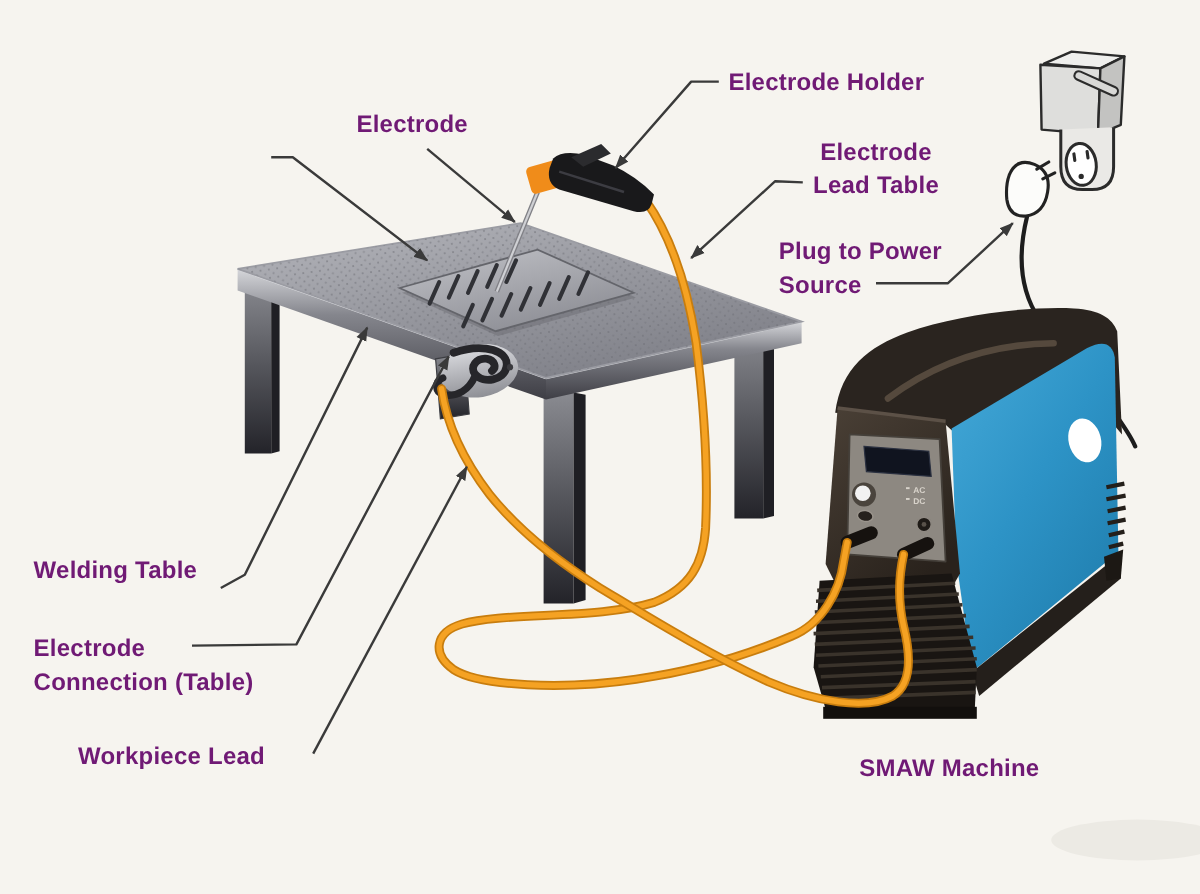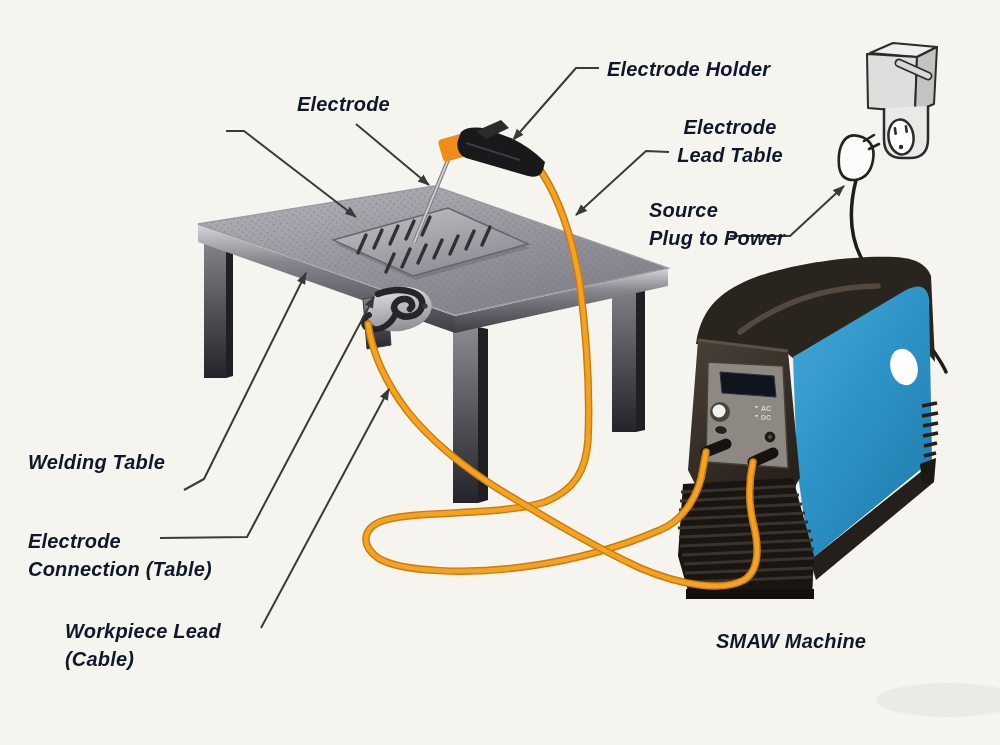--- a/index.html
+++ b/index.html
@@ -4,21 +4,21 @@
 <style>
   html,body{margin:0;padding:0;background:#e8e8e8;}
   .stage{
     position:relative;width:1000px;height:745px;margin:0 auto;
     background:#f6f4ef;overflow:hidden;
     font-family:"Liberation Sans", sans-serif;
   }
   svg.diagram{position:absolute;left:0;top:0;width:1000px;height:745px;}
   .label{
     position:absolute;font-weight:bold;font-size:20px;line-height:28px;
-    color:#0f172a;white-space:nowrap;letter-spacing:0.2px;font-style:italic;
+    color:#701a75;white-space:nowrap;letter-spacing:0.2px;
   }
   .label span{display:block;}
   .label.centered{text-align:center;}
 </style>
 </head>
 <body>
 
 <div class="stage">
 
   <svg class="diagram" viewBox="0 0 1000 745">
@@ -244,35 +244,34 @@
   <div class="label" style="left:607px;top:55px;">
     <span>Electrode Holder</span>
   </div>
 
   <div class="label centered" style="left:655px;top:113px;width:150px;">
     <span>Electrode</span>
     <span>Lead Table</span>
   </div>
 
   <div class="label" style="left:649px;top:196px;">
+    <span>Plug to Power</span>
     <span>Source</span>
-    <span>Plug to Power</span>
-  </div>
-
-  <div class="label" style="left:28px;top:448px;">
+  </div>
+
+  <div class="label" style="left:28px;top:462px;">
     <span>Welding Table</span>
   </div>
 
   <div class="label" style="left:28px;top:527px;">
     <span>Electrode</span>
     <span>Connection (Table)</span>
   </div>
 
   <div class="label" style="left:65px;top:617px;">
     <span>Workpiece Lead</span>
-    <span>(Cable)</span>
   </div>
 
   <div class="label" style="left:716px;top:627px;">
     <span>SMAW Machine</span>
   </div>
 
 </div>
 
 </body></html>

